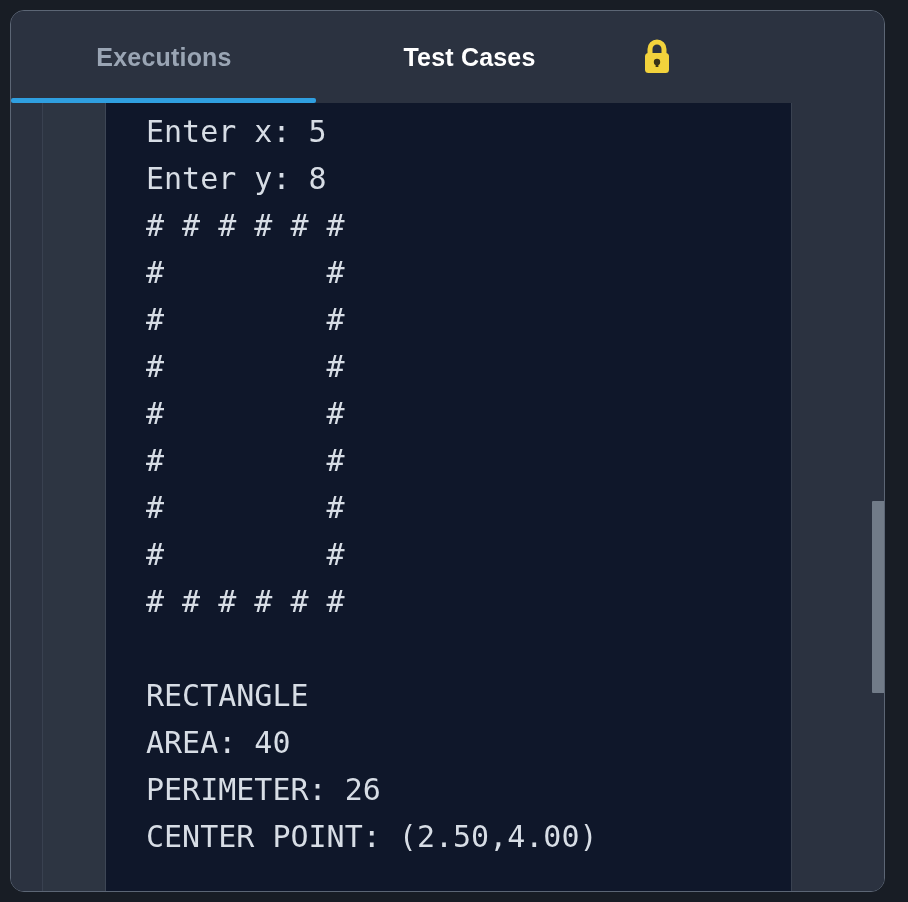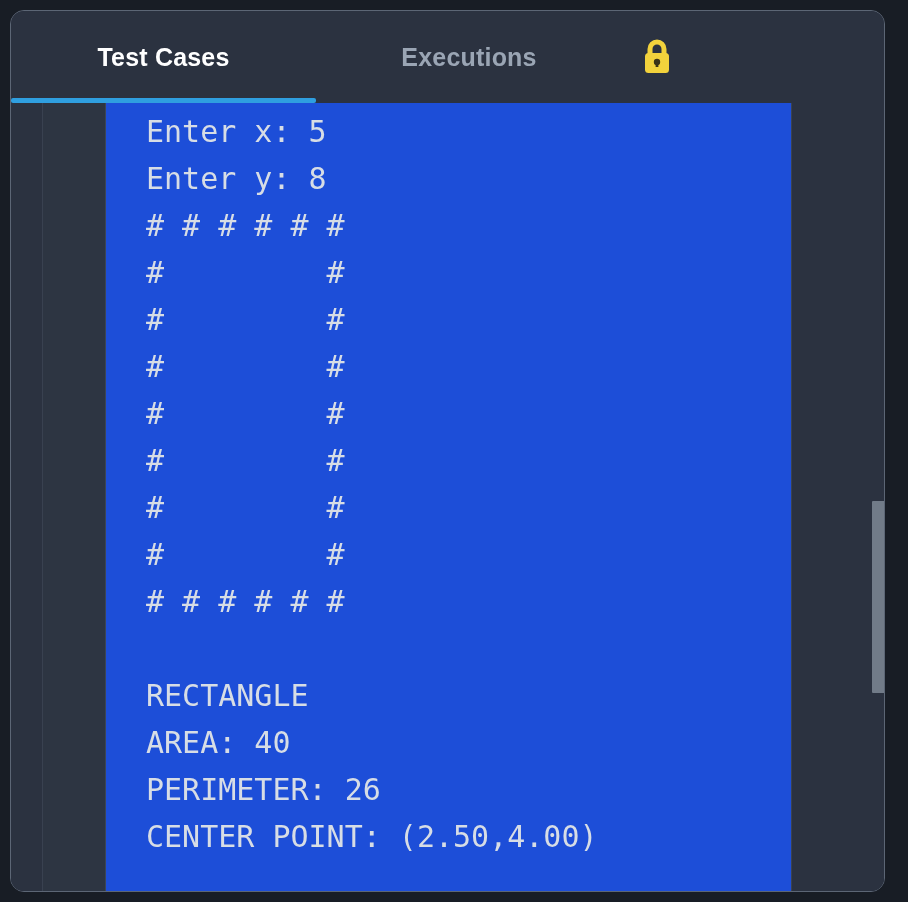--- a/index.html
+++ b/index.html
@@ -106,21 +106,21 @@
     border-right: 1px solid #3d4655;
   }
 
   
   #console {
     position: absolute;
     left: 95px;
     top: 0;
     width: 685px;
     bottom: 0;
-    background: #1d4ed8;
+    background: #0f172a;
     border-right: 1px solid #3a4251;
     overflow: hidden;
   }
   #console-inner {
     position: absolute;
     left: 40px;
     top: 5px;
     right: 0;
     font-family: "DejaVu Sans Mono", monospace;
     font-size: 30px;
@@ -158,25 +158,25 @@
     border-radius: 1px;
     cursor: pointer;
   }
 </style>
 </head>
 <body>
 
 <div id="panel">
 
   <div id="tabbar">
+    <div class="tab inactive">
+      <span>Executions</span>
+    </div>
     <div class="tab active">
       <span>Test Cases</span>
-    </div>
-    <div class="tab inactive">
-      <span>Executions</span>
     </div>
     <div id="lock-wrap">
       <svg width="34" height="40" viewBox="0 0 34 40" aria-hidden="true">
         <path d="M10 17 V12 a7 7 0 0 1 14 0 V17" fill="none" stroke="#f2d23c" stroke-width="5" stroke-linecap="round"></path>
         <rect x="5" y="16" width="24" height="20" rx="3.5" fill="#f2d23c"></rect>
         <circle cx="17" cy="25" r="3.2" fill="#3a3318"></circle>
         <rect x="15.6" y="25" width="2.8" height="5" fill="#3a3318"></rect>
       </svg>
     </div>
     <div id="tab-underline" style="background: rgb(47, 159, 224);"></div>

